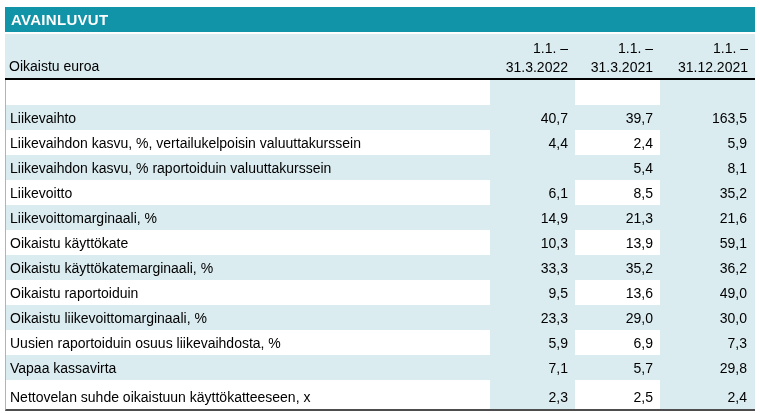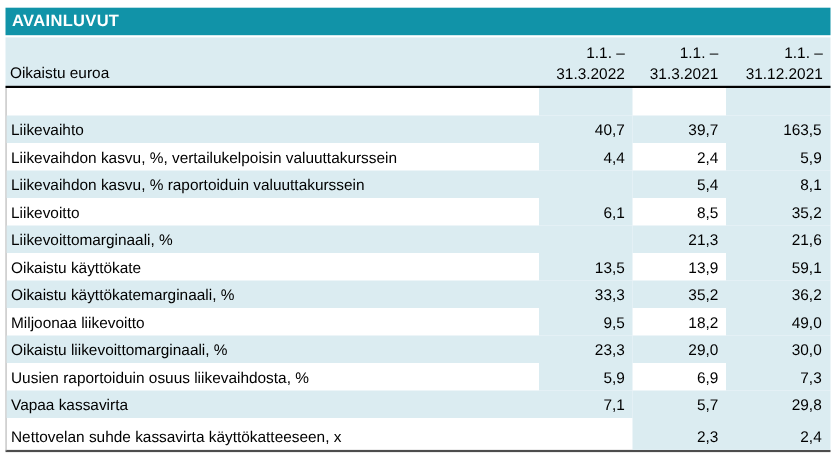--- a/index.html
+++ b/index.html
@@ -93,39 +93,40 @@
     <div class="cell val v3">8,1</div>
   </div>
         <div class="row">
     <div class="cell label-cell">Liikevoitto</div>
     <div class="cell val v1">6,1</div>
     <div class="cell val v2">8,5</div>
     <div class="cell val v3">35,2</div>
   </div>
         <div class="row">
     <div class="cell label-cell blue">Liikevoittomarginaali, %</div>
+    <div class="cell val v1">14,9</div>
     <div class="cell val v2 blue">21,3</div>
     <div class="cell val v3">21,6</div>
   </div>
         <div class="row">
     <div class="cell label-cell">Oikaistu käyttökate</div>
-    <div class="cell val v1">13,5</div>
+    <div class="cell val v1">10,3</div>
     <div class="cell val v2">13,9</div>
     <div class="cell val v3">59,1</div>
   </div>
         <div class="row">
     <div class="cell label-cell blue">Oikaistu käyttökatemarginaali, %</div>
     <div class="cell val v1">33,3</div>
     <div class="cell val v2 blue">35,2</div>
     <div class="cell val v3">36,2</div>
   </div>
         <div class="row">
-    <div class="cell label-cell">Miljoonaa liikevoitto</div>
+    <div class="cell label-cell">Oikaistu raportoiduin</div>
     <div class="cell val v1">9,5</div>
-    <div class="cell val v2">18,2</div>
+    <div class="cell val v2">13,6</div>
     <div class="cell val v3">49,0</div>
   </div>
         <div class="row">
     <div class="cell label-cell blue">Oikaistu liikevoittomarginaali, %</div>
     <div class="cell val v1">23,3</div>
     <div class="cell val v2 blue">29,0</div>
     <div class="cell val v3">30,0</div>
   </div>
         <div class="row">
     <div class="cell label-cell">Uusien raportoiduin osuus liikevaihdosta, %</div>
@@ -133,20 +134,21 @@
     <div class="cell val v2">6,9</div>
     <div class="cell val v3">7,3</div>
   </div>
         <div class="row">
     <div class="cell label-cell blue">Vapaa kassavirta</div>
     <div class="cell val v1">7,1</div>
     <div class="cell val v2 blue">5,7</div>
     <div class="cell val v3">29,8</div>
   </div>
         <div class="row tall">
-    <div class="cell label-cell">Nettovelan suhde kassavirta käyttökatteeseen, x</div>
+    <div class="cell label-cell">Nettovelan suhde oikaistuun käyttökatteeseen, x</div>
     <div class="cell val v1">2,3</div>
+    <div class="cell val v2">2,5</div>
     <div class="cell val v3">2,4</div>
   </div>
       </div>
 
   </div>
 </div>
 
 </body></html>

